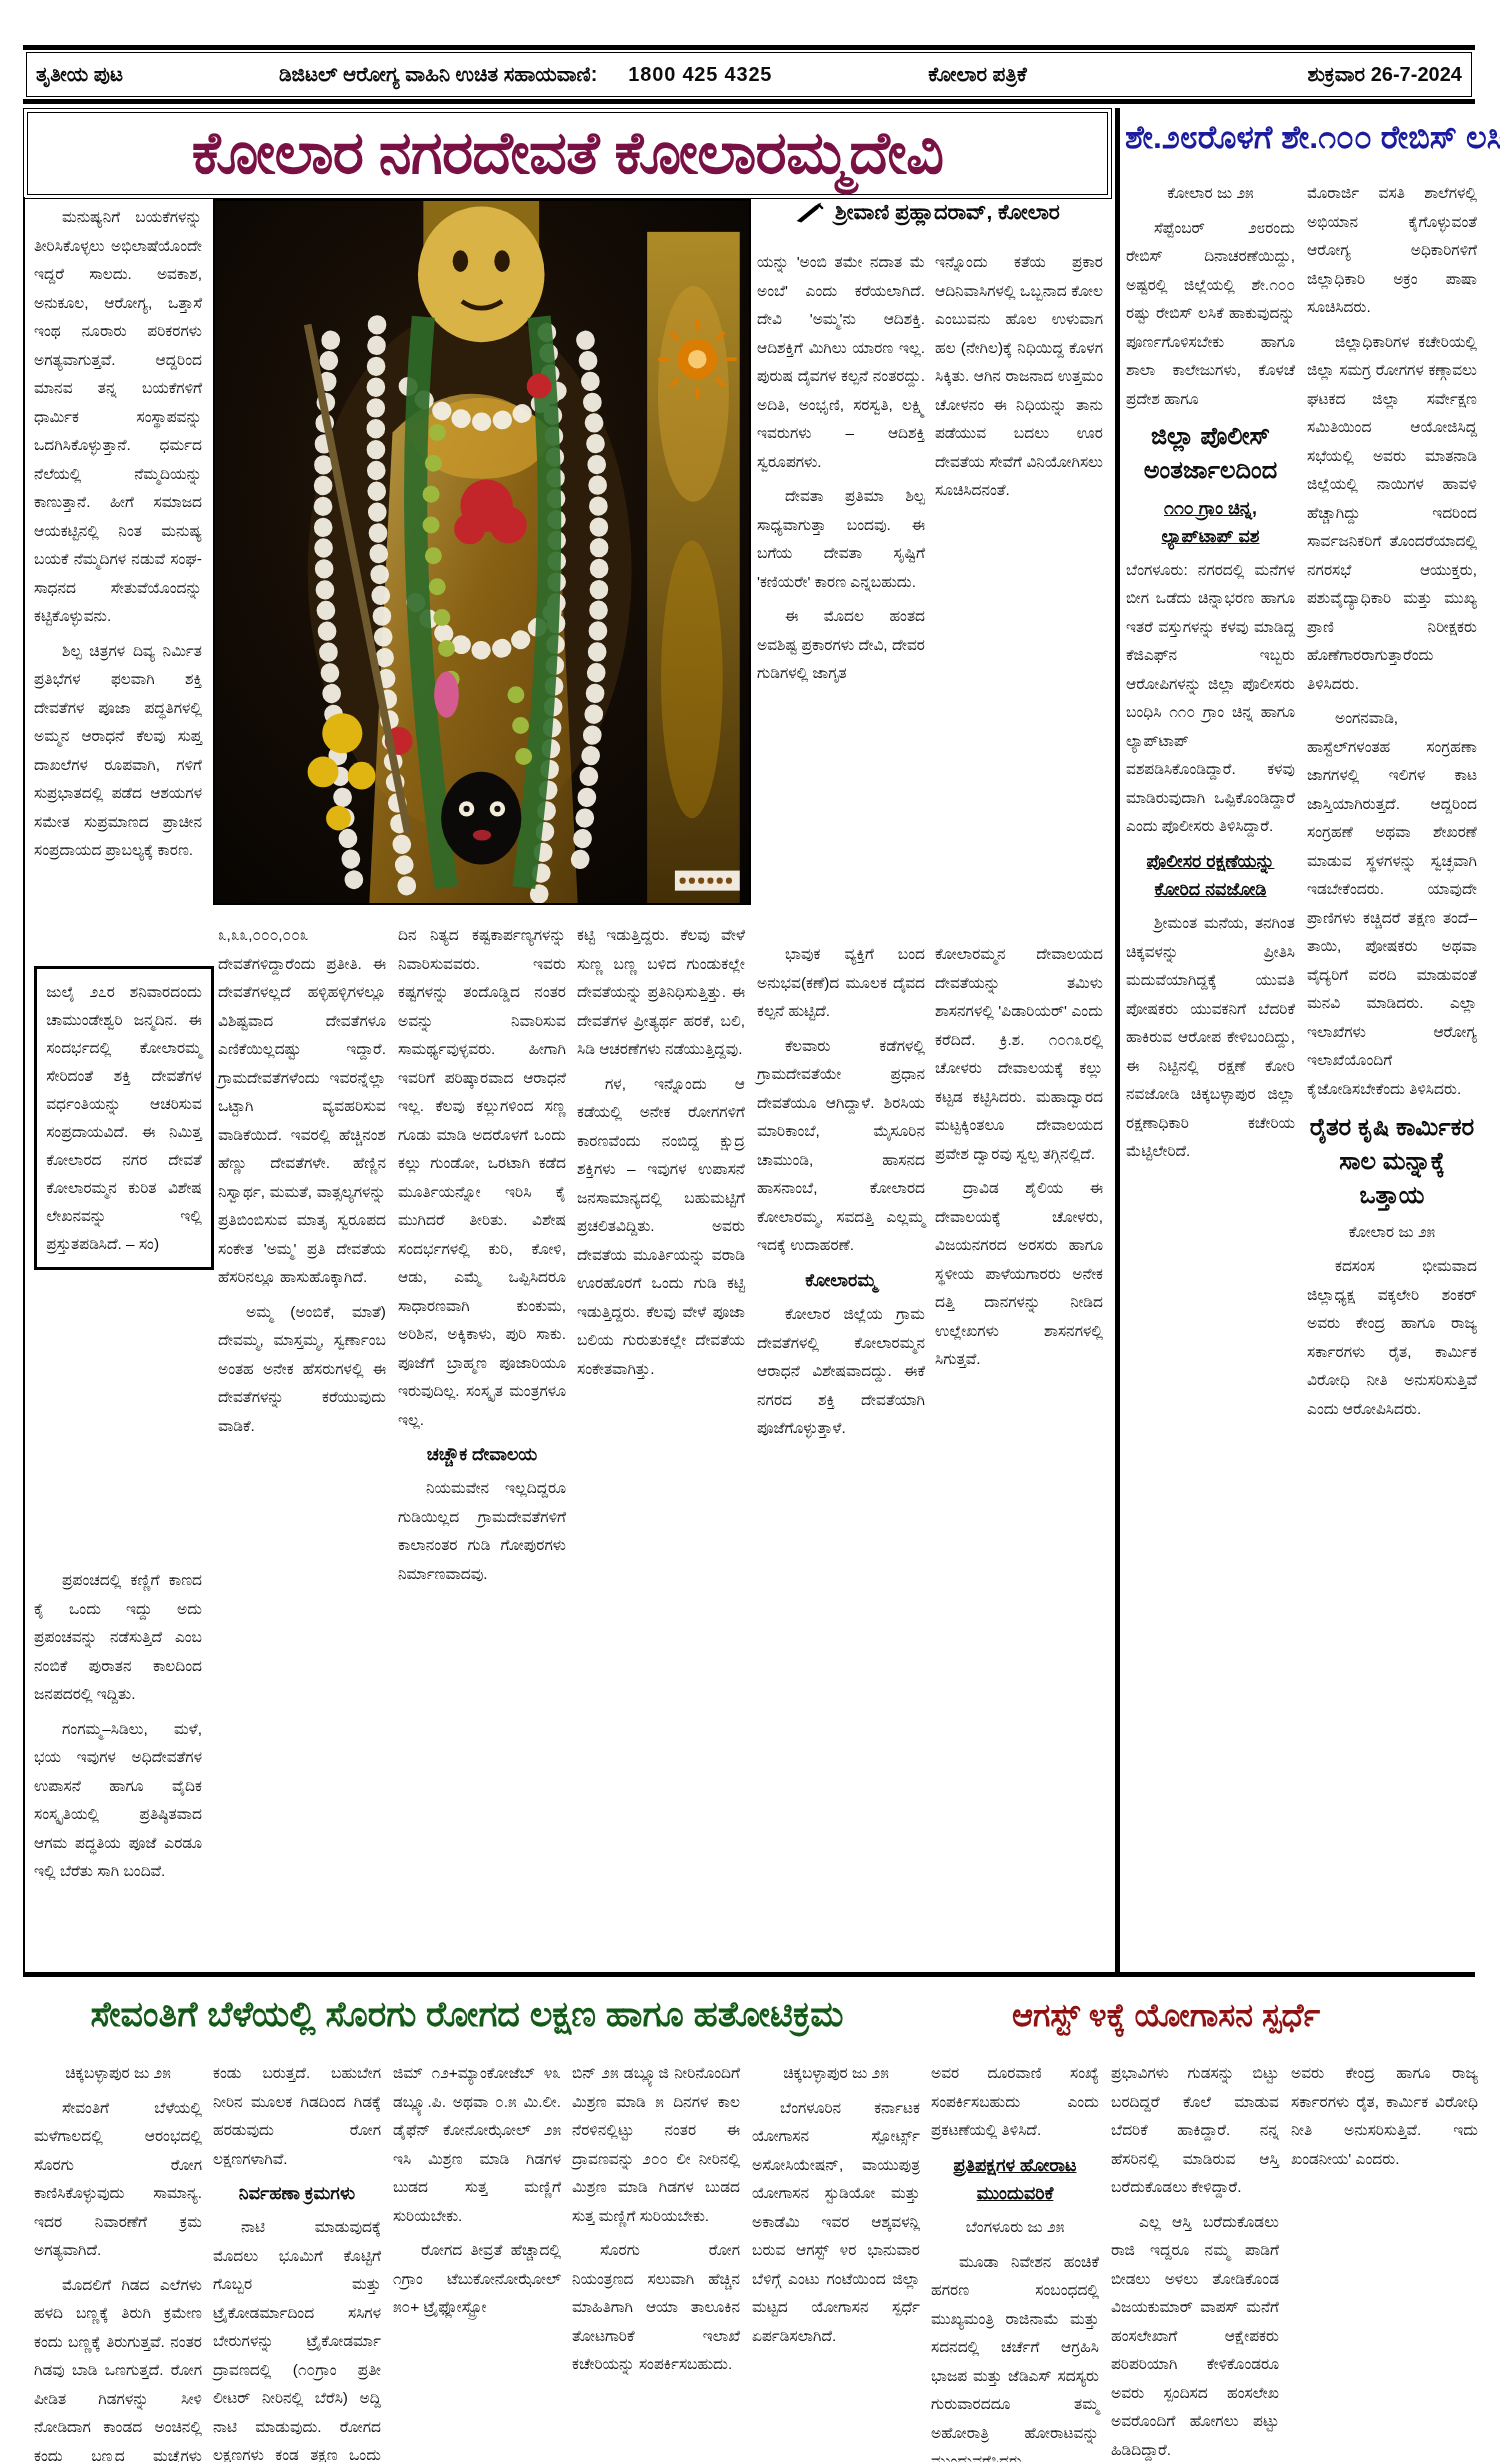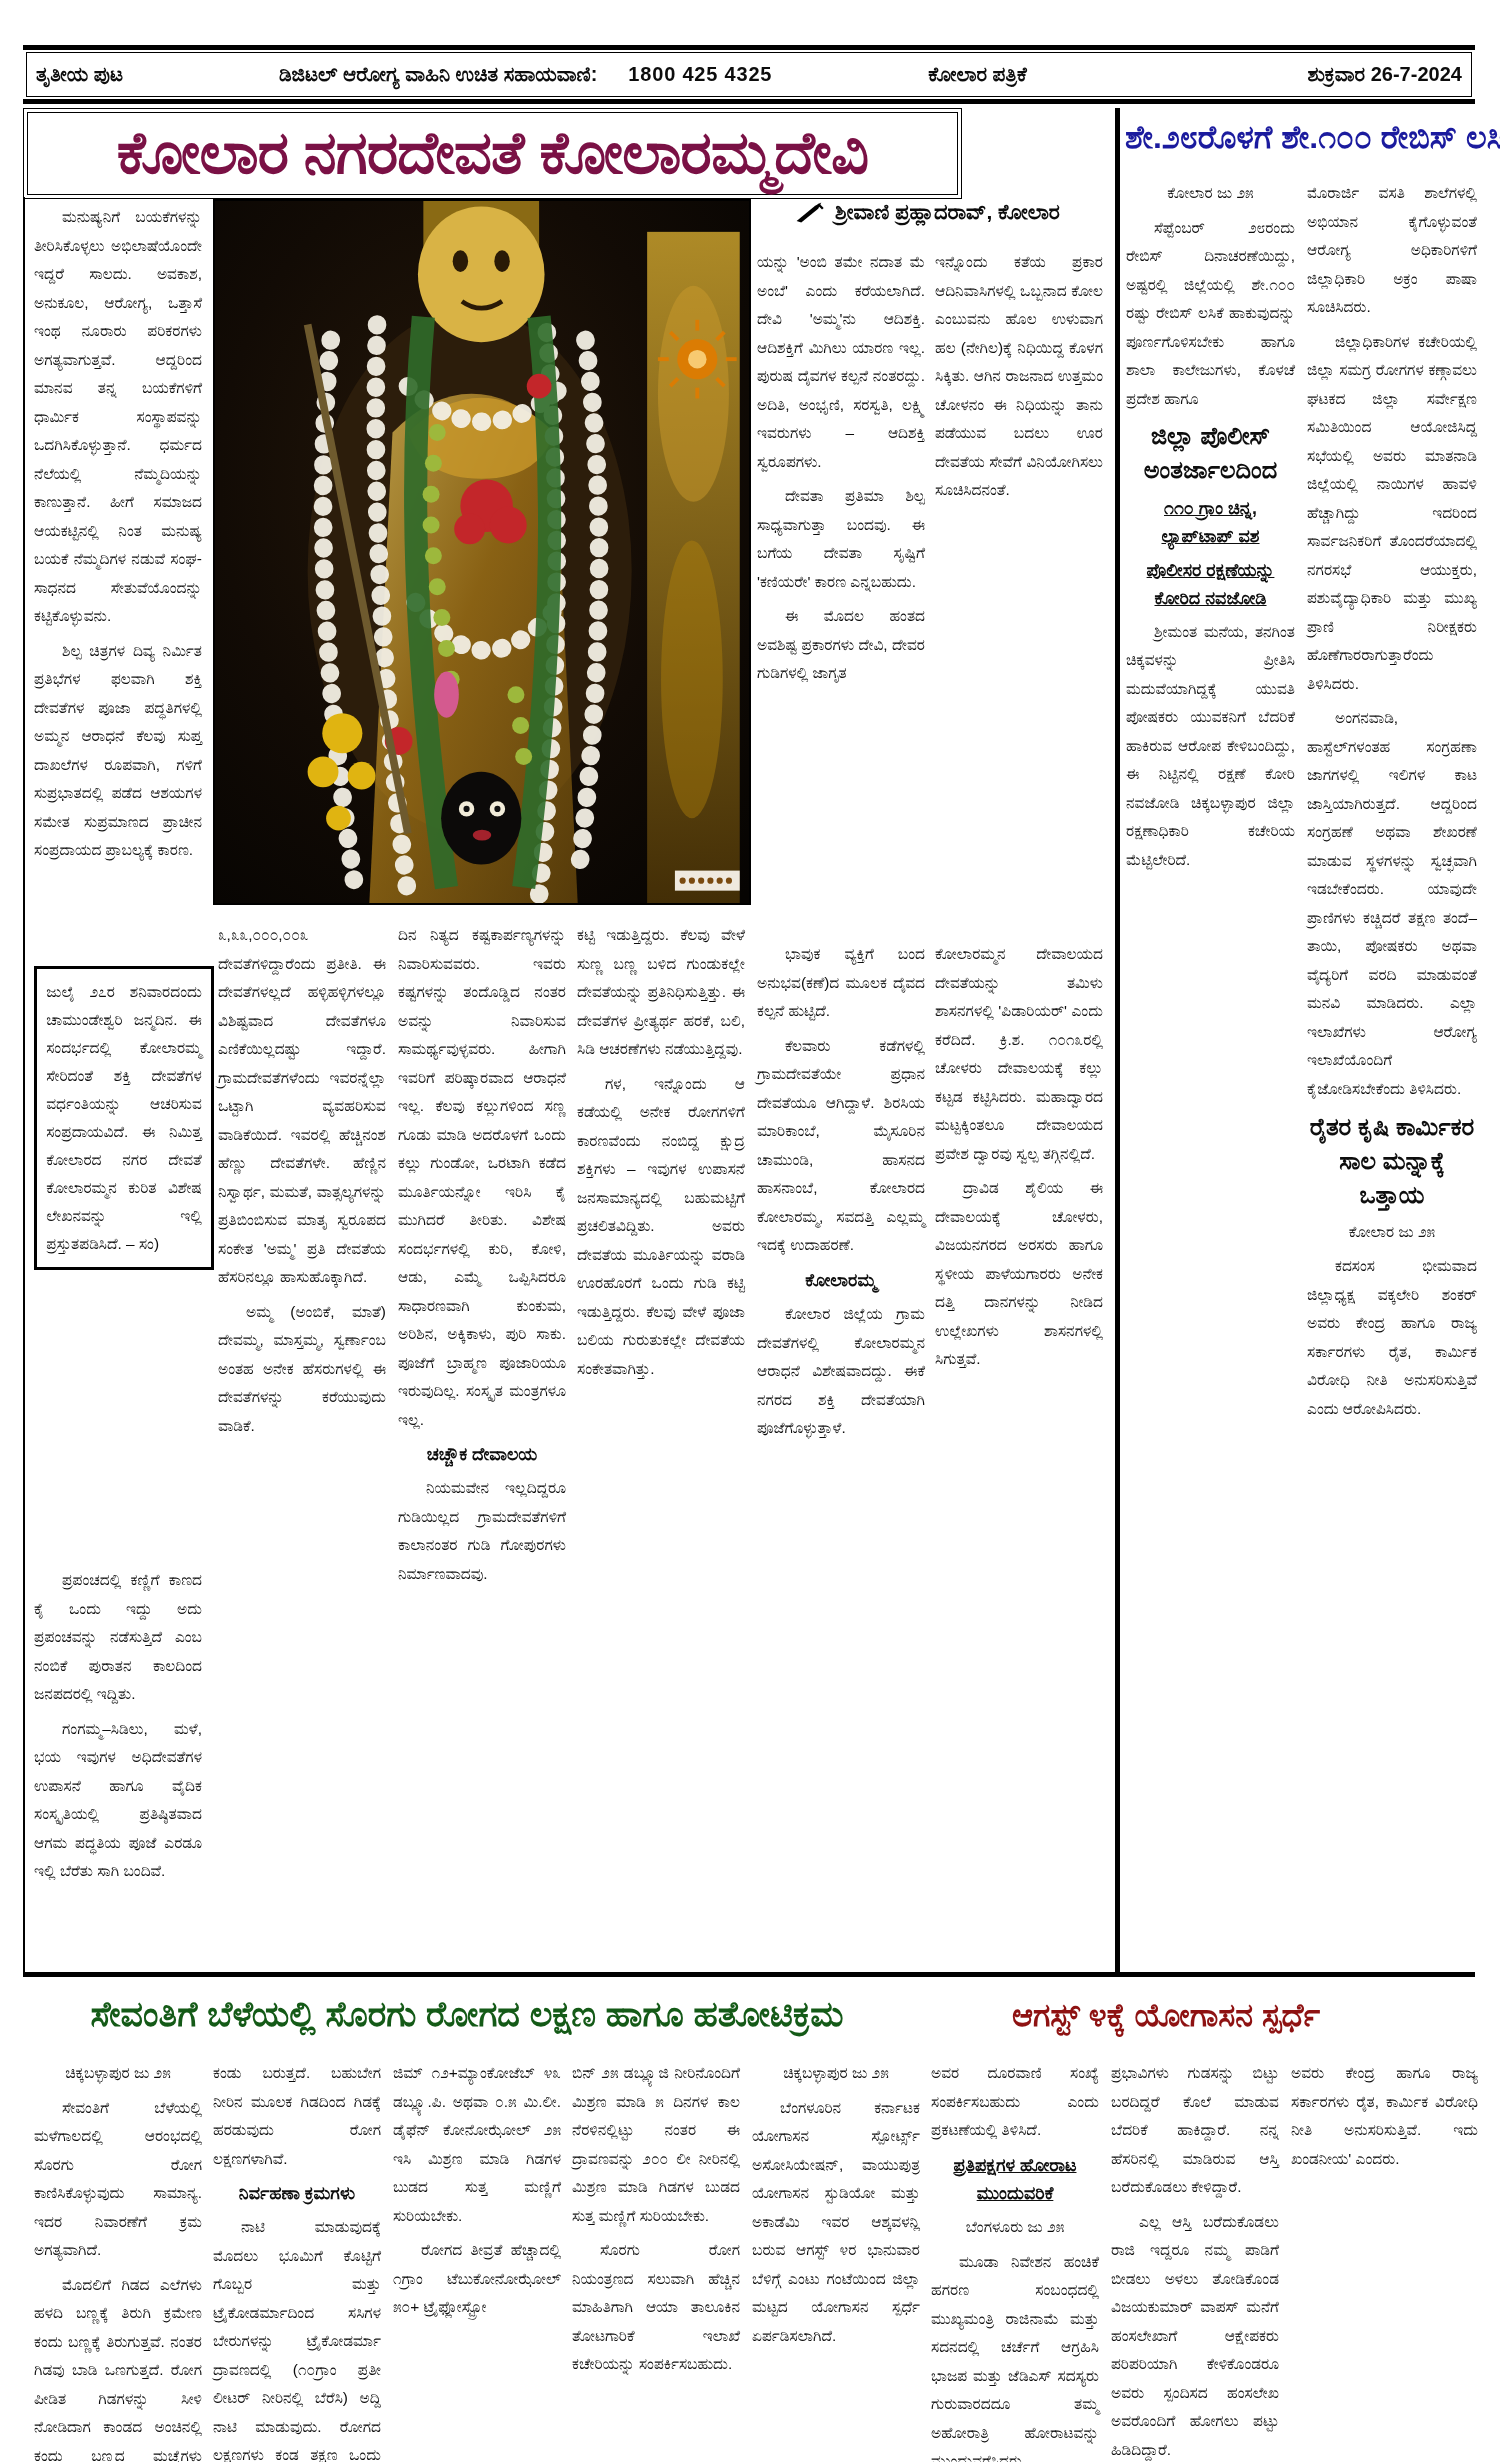--- a/index.html
+++ b/index.html
@@ -11,21 +11,21 @@
   .topbar{left:23px;top:45px;width:1452px;height:59px;border-top:5.4px solid #000;border-bottom:5.4px solid #000;
           box-sizing:border-box;padding:2.3px 3.1px;}
   .topbar-inner{border:1.5px solid #000;height:100%;box-sizing:border-box;display:flex;align-items:center;
                 padding:0 9px;gap:31px;}
   .topbar-inner .t{font-size:20px;font-weight:bold;white-space:nowrap;}
   .t-help{font-size:21px;}
   .t-phone{font-size:26px;letter-spacing:0.8px;}
   .t-sp{flex:1;}
 
   
-  .head-box{left:23px;top:108px;width:939px;height:91px;border:1.5px solid #000;box-sizing:border-box;padding:3px;}
+  .head-box{left:23px;top:108px;width:1089px;height:91px;border:1.5px solid #000;box-sizing:border-box;padding:3px;}
   .head-box-inner{border:1.5px solid #000;height:100%;box-sizing:border-box;display:flex;align-items:center;justify-content:center;}
   .main-headline{font-size:59px;font-weight:bold;color:#7a1145;letter-spacing:-0.8px;white-space:nowrap;}
 
   .vrule-left{left:23px;top:197px;width:2.3px;height:1775px;background:#000;}
   .vrule-right{left:1115px;top:108px;width:4.6px;height:1864px;background:#000;}
   .hrule-bottom{left:23px;top:1972px;width:1452px;height:5.4px;background:#000;}
 
   .col{position:absolute;width:168px;text-align:justify;font-size:15.4px;line-height:28.5px;color:#0e0e0e;}
   .col p{margin:0 0 6.2px 0;text-indent:28px;}
   .col p.noind{text-indent:0;}
@@ -259,20 +259,21 @@
     <p>ದ್ರಾವಿಡ ಶೈಲಿಯ ಈ ದೇವಾಲಯಕ್ಕೆ ಚೋಳರು, ವಿಜಯನಗರದ ಅರಸರು ಹಾಗೂ ಸ್ಥಳೀಯ ಪಾಳೆಯಗಾರರು ಅನೇಕ ದತ್ತಿ ದಾನಗಳನ್ನು ನೀಡಿದ ಉಲ್ಲೇಖಗಳು ಶಾಸನಗಳಲ್ಲಿ ಸಿಗುತ್ತವೆ.</p>
   </div>
 
   <div class="abs rail-headline">ಶೇ.೨೮ರೊಳಗೆ ಶೇ.೧೦೦ ರೇಬಿಸ್ ಲಸಿಕೆ</div>
 
   <div class="col" style="left:1126px;top:179px;width:169px;height:1787px;">
     <p class="date">ಕೋಲಾರ ಜು ೨೫</p>
     <p>ಸೆಪ್ಟೆಂಬರ್ ೨೮ರಂದು ರೇಬಿಸ್ ದಿನಾಚರಣೆಯಿದ್ದು, ಅಷ್ಟರಲ್ಲಿ ಜಿಲ್ಲೆಯಲ್ಲಿ ಶೇ.೧೦೦ ರಷ್ಟು ರೇಬಿಸ್ ಲಸಿಕೆ ಹಾಕುವುದನ್ನು ಪೂರ್ಣಗೊಳಿಸಬೇಕು ಹಾಗೂ ಶಾಲಾ ಕಾಲೇಜುಗಳು, ಕೊಳಚೆ ಪ್ರದೇಶ ಹಾಗೂ</p>
     <p class="bigsub">ಜಿಲ್ಲಾ ಪೊಲೀಸ್ ಅಂತರ್ಜಾಲದಿಂದ</p>
     <p class="subhead ul">೧೧೦ ಗ್ರಾಂ ಚಿನ್ನ, ಲ್ಯಾಪ್‌ಟಾಪ್ ವಶ</p>
+    <p class="noind">ಬೆಂಗಳೂರು: ನಗರದಲ್ಲಿ ಮನೆಗಳ ಬೀಗ ಒಡೆದು ಚಿನ್ನಾಭರಣ ಹಾಗೂ ಇತರೆ ವಸ್ತುಗಳನ್ನು ಕಳವು ಮಾಡಿದ್ದ ಕೆಜಿಎಫ್‌ನ ಇಬ್ಬರು ಆರೋಪಿಗಳನ್ನು ಜಿಲ್ಲಾ ಪೊಲೀಸರು ಬಂಧಿಸಿ ೧೧೦ ಗ್ರಾಂ ಚಿನ್ನ ಹಾಗೂ ಲ್ಯಾಪ್‌ಟಾಪ್ ವಶಪಡಿಸಿಕೊಂಡಿದ್ದಾರೆ. ಕಳವು ಮಾಡಿರುವುದಾಗಿ ಒಪ್ಪಿಕೊಂಡಿದ್ದಾರೆ ಎಂದು ಪೊಲೀಸರು ತಿಳಿಸಿದ್ದಾರೆ.</p>
     <p class="subhead ul">ಪೊಲೀಸರ ರಕ್ಷಣೆಯನ್ನು ಕೋರಿದ ನವಜೋಡಿ</p>
     <p>ಶ್ರೀಮಂತ ಮನೆಯ, ತನಗಿಂತ ಚಿಕ್ಕವಳನ್ನು ಪ್ರೀತಿಸಿ ಮದುವೆಯಾಗಿದ್ದಕ್ಕೆ ಯುವತಿ ಪೋಷಕರು ಯುವಕನಿಗೆ ಬೆದರಿಕೆ ಹಾಕಿರುವ ಆರೋಪ ಕೇಳಿಬಂದಿದ್ದು, ಈ ನಿಟ್ಟಿನಲ್ಲಿ ರಕ್ಷಣೆ ಕೋರಿ ನವಜೋಡಿ ಚಿಕ್ಕಬಳ್ಳಾಪುರ ಜಿಲ್ಲಾ ರಕ್ಷಣಾಧಿಕಾರಿ ಕಚೇರಿಯ ಮೆಟ್ಟಿಲೇರಿದೆ.</p>
   </div>
 
   <div class="col" style="left:1307px;top:179px;width:170px;height:1787px;">
     <p class="noind">ಮೊರಾರ್ಜಿ ವಸತಿ ಶಾಲೆಗಳಲ್ಲಿ ಅಭಿಯಾನ ಕೈಗೊಳ್ಳುವಂತೆ ಆರೋಗ್ಯ ಅಧಿಕಾರಿಗಳಿಗೆ ಜಿಲ್ಲಾಧಿಕಾರಿ ಅಕ್ರಂ ಪಾಷಾ ಸೂಚಿಸಿದರು.</p>
     <p>ಜಿಲ್ಲಾಧಿಕಾರಿಗಳ ಕಚೇರಿಯಲ್ಲಿ ಜಿಲ್ಲಾ ಸಮಗ್ರ ರೋಗಗಳ ಕಣ್ಗಾವಲು ಘಟಕದ ಜಿಲ್ಲಾ ಸರ್ವೇಕ್ಷಣ ಸಮಿತಿಯಿಂದ ಆಯೋಜಿಸಿದ್ದ ಸಭೆಯಲ್ಲಿ ಅವರು ಮಾತನಾಡಿ ಜಿಲ್ಲೆಯಲ್ಲಿ ನಾಯಿಗಳ ಹಾವಳಿ ಹೆಚ್ಚಾಗಿದ್ದು ಇದರಿಂದ ಸಾರ್ವಜನಿಕರಿಗೆ ತೊಂದರೆಯಾದಲ್ಲಿ ನಗರಸಭೆ ಆಯುಕ್ತರು, ಪಶುವೈದ್ಯಾಧಿಕಾರಿ ಮತ್ತು ಮುಖ್ಯ ಪ್ರಾಣಿ ನಿರೀಕ್ಷಕರು ಹೊಣೆಗಾರರಾಗುತ್ತಾರೆಂದು ತಿಳಿಸಿದರು.</p>
     <p>ಅಂಗನವಾಡಿ, ಹಾಸ್ಟೆಲ್‌ಗಳಂತಹ ಸಂಗ್ರಹಣಾ ಜಾಗಗಳಲ್ಲಿ ಇಲಿಗಳ ಕಾಟ ಜಾಸ್ತಿಯಾಗಿರುತ್ತದೆ. ಆದ್ದರಿಂದ ಸಂಗ್ರಹಣೆ ಅಥವಾ ಶೇಖರಣೆ ಮಾಡುವ ಸ್ಥಳಗಳನ್ನು ಸ್ವಚ್ಛವಾಗಿ ಇಡಬೇಕೆಂದರು. ಯಾವುದೇ ಪ್ರಾಣಿಗಳು ಕಚ್ಚಿದರೆ ತಕ್ಷಣ ತಂದೆ–ತಾಯಿ, ಪೋಷಕರು ಅಥವಾ ವೈದ್ಯರಿಗೆ ವರದಿ ಮಾಡುವಂತೆ ಮನವಿ ಮಾಡಿದರು. ಎಲ್ಲಾ ಇಲಾಖೆಗಳು ಆರೋಗ್ಯ ಇಲಾಖೆಯೊಂದಿಗೆ ಕೈಜೋಡಿಸಬೇಕೆಂದು ತಿಳಿಸಿದರು.</p>
     <p class="bigsub">ರೈತರ ಕೃಷಿ ಕಾರ್ಮಿಕರ ಸಾಲ ಮನ್ನಾಕ್ಕೆ ಒತ್ತಾಯ</p>
     <p class="date">ಕೋಲಾರ ಜು ೨೫</p>

